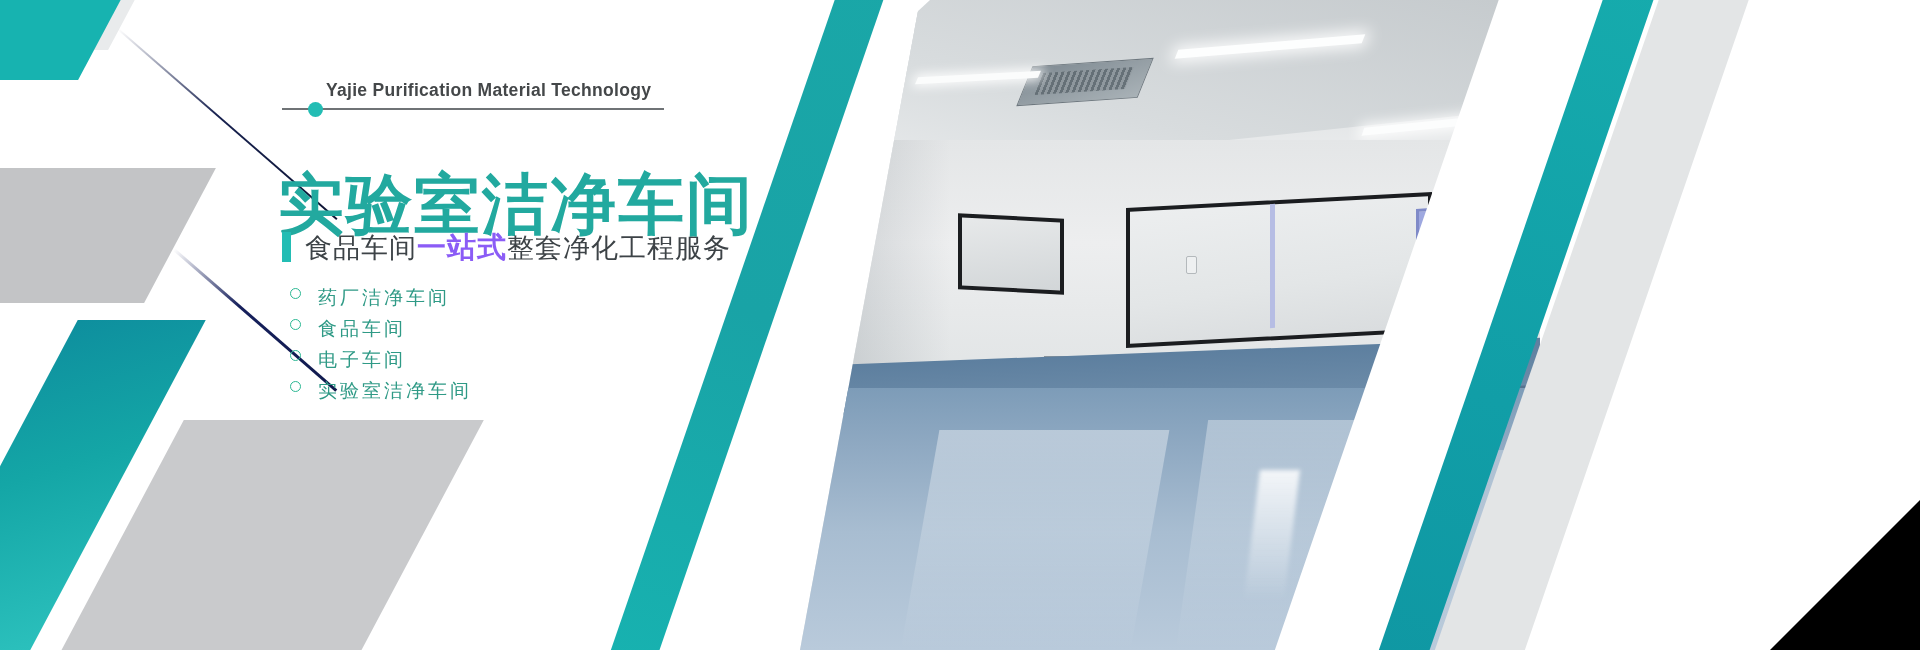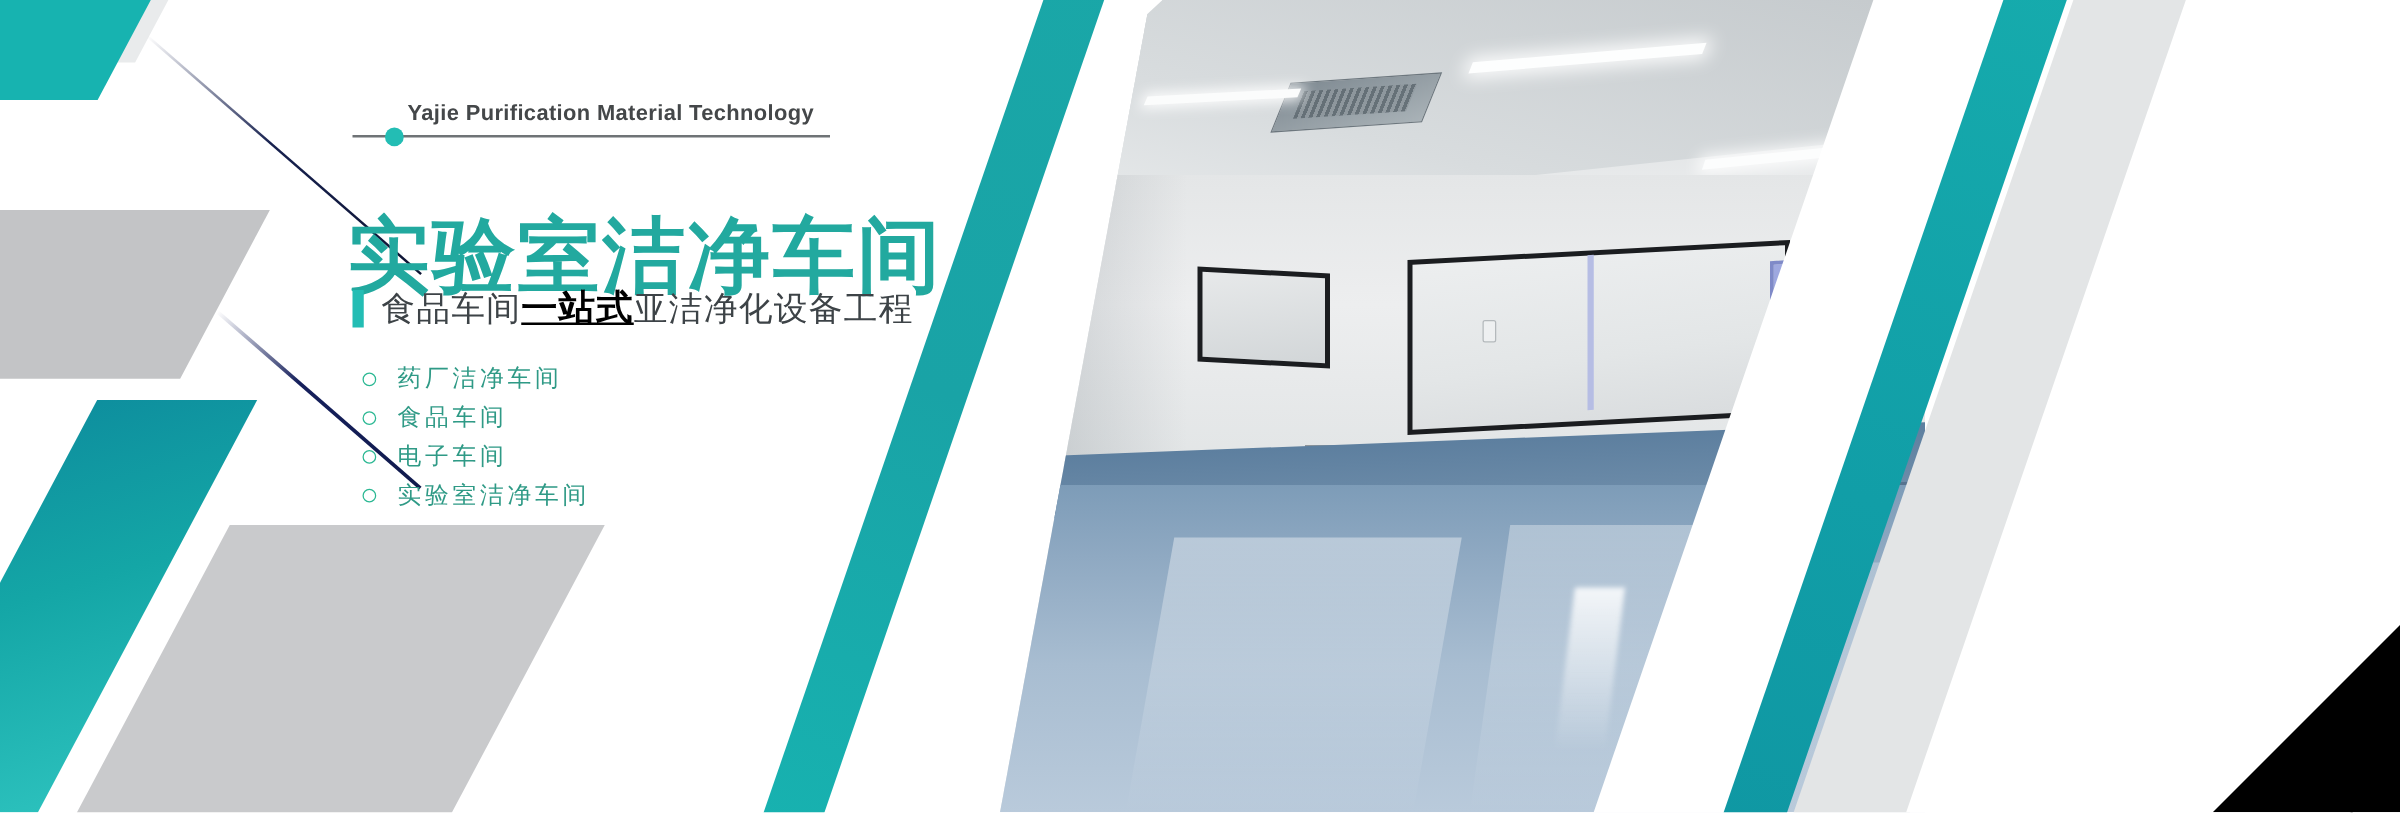--- a/index.html
+++ b/index.html
@@ -61,24 +61,24 @@
   .title{
     position:absolute;left:6px;top:126px;width:560px;
     font-size:66px;font-weight:bold;color:#22a99f;letter-spacing:2px;
     line-height:1.05;white-space:nowrap;
     font-family:"Liberation Sans","DejaVu Sans",sans-serif;
   }
 
   .subtitle-row{position:absolute;left:10px;top:232px;display:flex;align-items:center;}
   .sub-bar{width:9px;height:30px;background:#23bdb4;margin-right:14px;}
   .subtitle{font-size:27px;color:#3d4347;letter-spacing:1px;white-space:nowrap;line-height:1;}
-  .subtitle .hl{color:#000000;font-weight:bold;font-size:29px;text-decoration:underline;}
+  .subtitle .hl{color:#8b5cf6;font-weight:bold;font-size:29px;}
 
   .list{position:absolute;left:18px;top:288px;}
-  .list-item{display:flex;align-items:center;height:31px;margin-bottom:0;}
+  .list-item{display:flex;height:31px;margin-bottom:0;}
   .bullet{
     width:9px;height:9px;border:1.6px solid #2bb893;border-radius:50%;
     margin-right:17px;flex:0 0 auto;background:transparent;
   }
   .li-text{font-size:19px;color:#2f9a86;letter-spacing:3px;white-space:nowrap;line-height:1;}
 
   
   .photo-clip{
     position:absolute;left:800px;top:0;width:740px;height:650px;
     clip-path:polygon(120px 0, 740px 0, 740px 650px, 0 650px);
@@ -221,21 +221,21 @@
       <div class="eyebrow">Yajie Purification Material Technology</div>
       <div class="rule"></div>
       <div class="rule-dot"></div>
     </div>
 
     <h1 class="title">实验室洁净车间</h1>
 
     <div class="subtitle-row">
       <div class="sub-bar"></div>
       <div class="subtitle">
-        <span>食品车间</span><span class="hl">一站式</span><span>亚洁净化设备工程</span>
+        <span>食品车间</span><span class="hl">一站式</span><span>整套净化工程服务</span>
       </div>
     </div>
 
     <ul class="list" id="service-list" style="list-style:none;margin:0;padding:0;">
         <li class="list-item">
           <span class="bullet"></span>
           <span class="li-text">药厂洁净车间</span>
         </li>
         <li class="list-item">
           <span class="bullet"></span>

